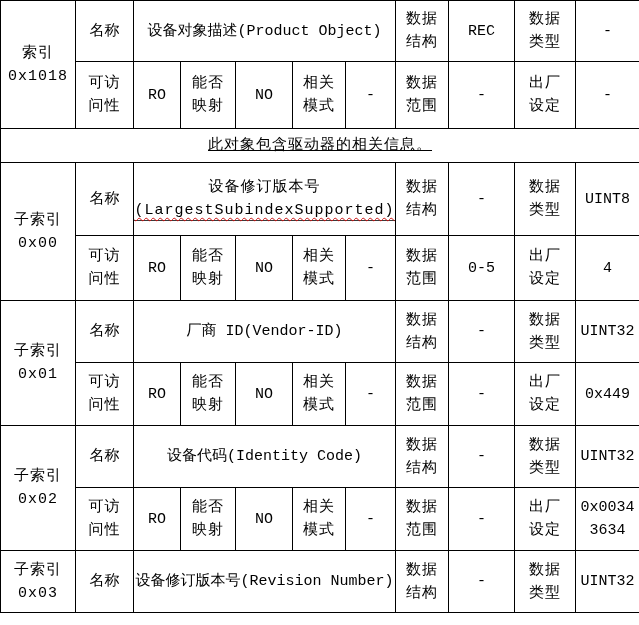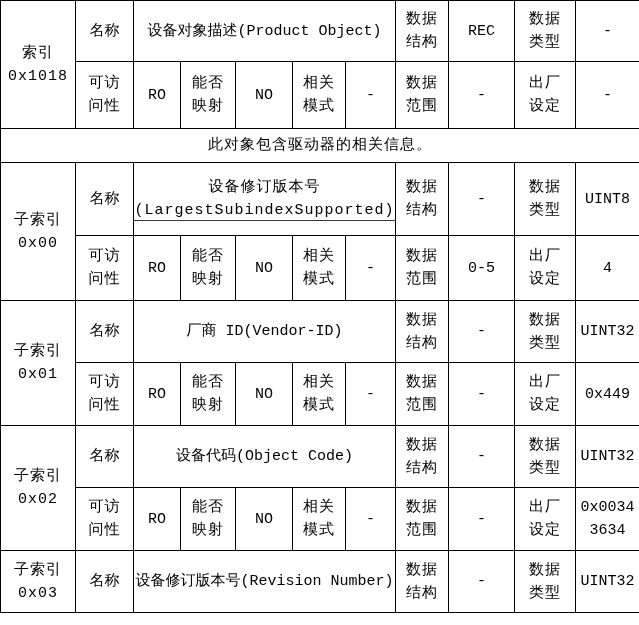--- a/index.html
+++ b/index.html
@@ -19,30 +19,31 @@
     vertical-align: middle;
     padding: 0;
     overflow: hidden;
     line-height: 23px;
   }
   .ln { display: block; line-height: 23px; letter-spacing: 1px; }
   .val { line-height: 22px; margin-top: 46px; }
   .namecell { line-height: 23px; }
   .wavy {
     border-bottom: 1px solid #3a3a3a;
+    text-decoration: underline;
     text-decoration-style: wavy;
     text-decoration-color: #cc1111;
     text-decoration-thickness: 1px;
     text-underline-offset: 3px;
     padding-bottom: 1px;
   }
   td.notecell { text-align: left; padding-left: 7px; letter-spacing: 1px; }
   tr.h61 { height: 61px; }
   tr.h67 { height: 67px; }
-  tr.h34 { height: 34px; }
+  tr.h34 { height: 34px; text-decoration: underline; }
   tr.h73 { height: 73px; }
   tr.h65 { height: 65px; }
   tr.h62 { height: 62px; }
   tr.h63 { height: 63px; }
 </style>
 </head>
 <body>
 
 <div class="page">
 <table class="doc">
@@ -208,21 +209,21 @@
     </td>
     <td class="val">0x449</td>
   </tr>
 
   <tr class="h62">
     <td rowspan="2">
       <span class="ln">子索引</span>
       <span class="ln">0x02</span>
     </td>
     <td>名称</td>
-    <td colspan="5" class="namecell">设备代码(Object Code)</td>
+    <td colspan="5" class="namecell">设备代码(Identity Code)</td>
     <td>
       <span class="ln">数据</span>
       <span class="ln">结构</span>
     </td>
     <td class="val">-</td>
     <td>
       <span class="ln">数据</span>
       <span class="ln">类型</span>
     </td>
     <td class="val">UINT32</td>

